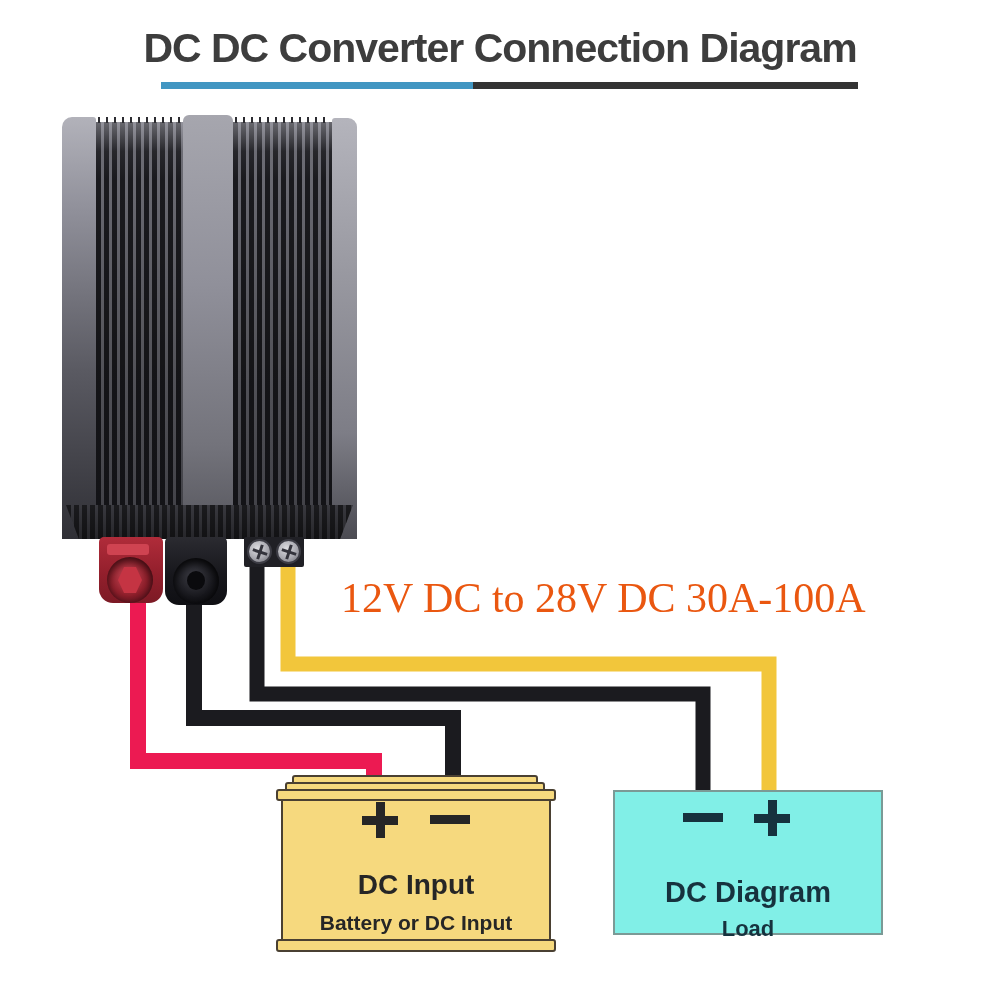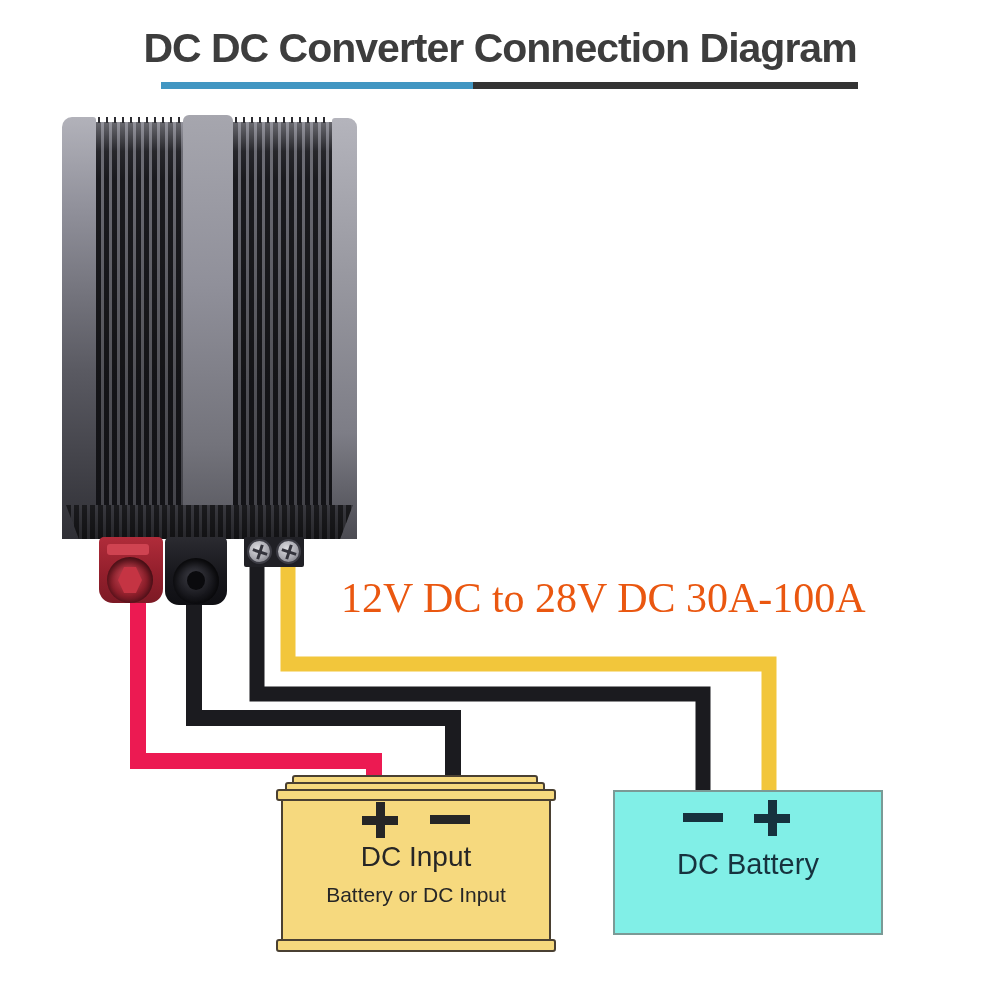--- a/index.html
+++ b/index.html
@@ -89,21 +89,21 @@
   .outbox{position:absolute;left:613px;top:790px;width:270px;height:145px;box-sizing:border-box;
     background:var(--output-fill);border:2px solid var(--output-border);color:var(--output-text);}
 
   
   .sym{position:absolute;}
   .sym-plus{width:36px;height:36px;}
   .sym-plus::before,.sym-plus::after{content:"";position:absolute;background:currentColor;}
   .sym-plus::before{left:0;top:13.5px;width:36px;height:9px;}
   .sym-plus::after{left:13.5px;top:0;width:9px;height:36px;}
   .sym-minus{width:40px;height:9px;background:currentColor;}
-  .box-title{position:absolute;left:0;right:0;text-align:center;font-weight:400;}
+  .box-title{position:absolute;left:0;right:0;text-align:center;font-weight:700;margin-top:28px;}
   .bat-title{top:66px;font-size:28px;}
   .bat-sub{top:108px;font-size:21px;}
   .out-title{top:56px;font-size:29px;}
   .out-sub{top:96px;font-size:22px;}
 </style>
 </head>
 <body>
 
 <div class="canvas">
 
@@ -155,16 +155,17 @@
     <div class="bat-part bat-bottom-lip"></div>
     <div class="sym sym-plus" style="left:86px;top:27px;"></div>
     <div class="sym sym-minus" style="left:154px;top:40px;"></div>
     <div class="box-title bat-title">DC Input</div>
     <div class="box-title bat-sub">Battery or DC Input</div>
   </div>
 
   <div class="outbox">
     <div class="sym sym-minus" style="left:68px;top:21px;"></div>
     <div class="sym sym-plus" style="left:139px;top:8px;"></div>
-    <div class="box-title out-title">DC Battery</div>
+    <div class="box-title out-title">DC Diagram</div>
+    <div class="box-title out-sub">Load</div>
   </div>
 
 </div>
 
 </body></html>

